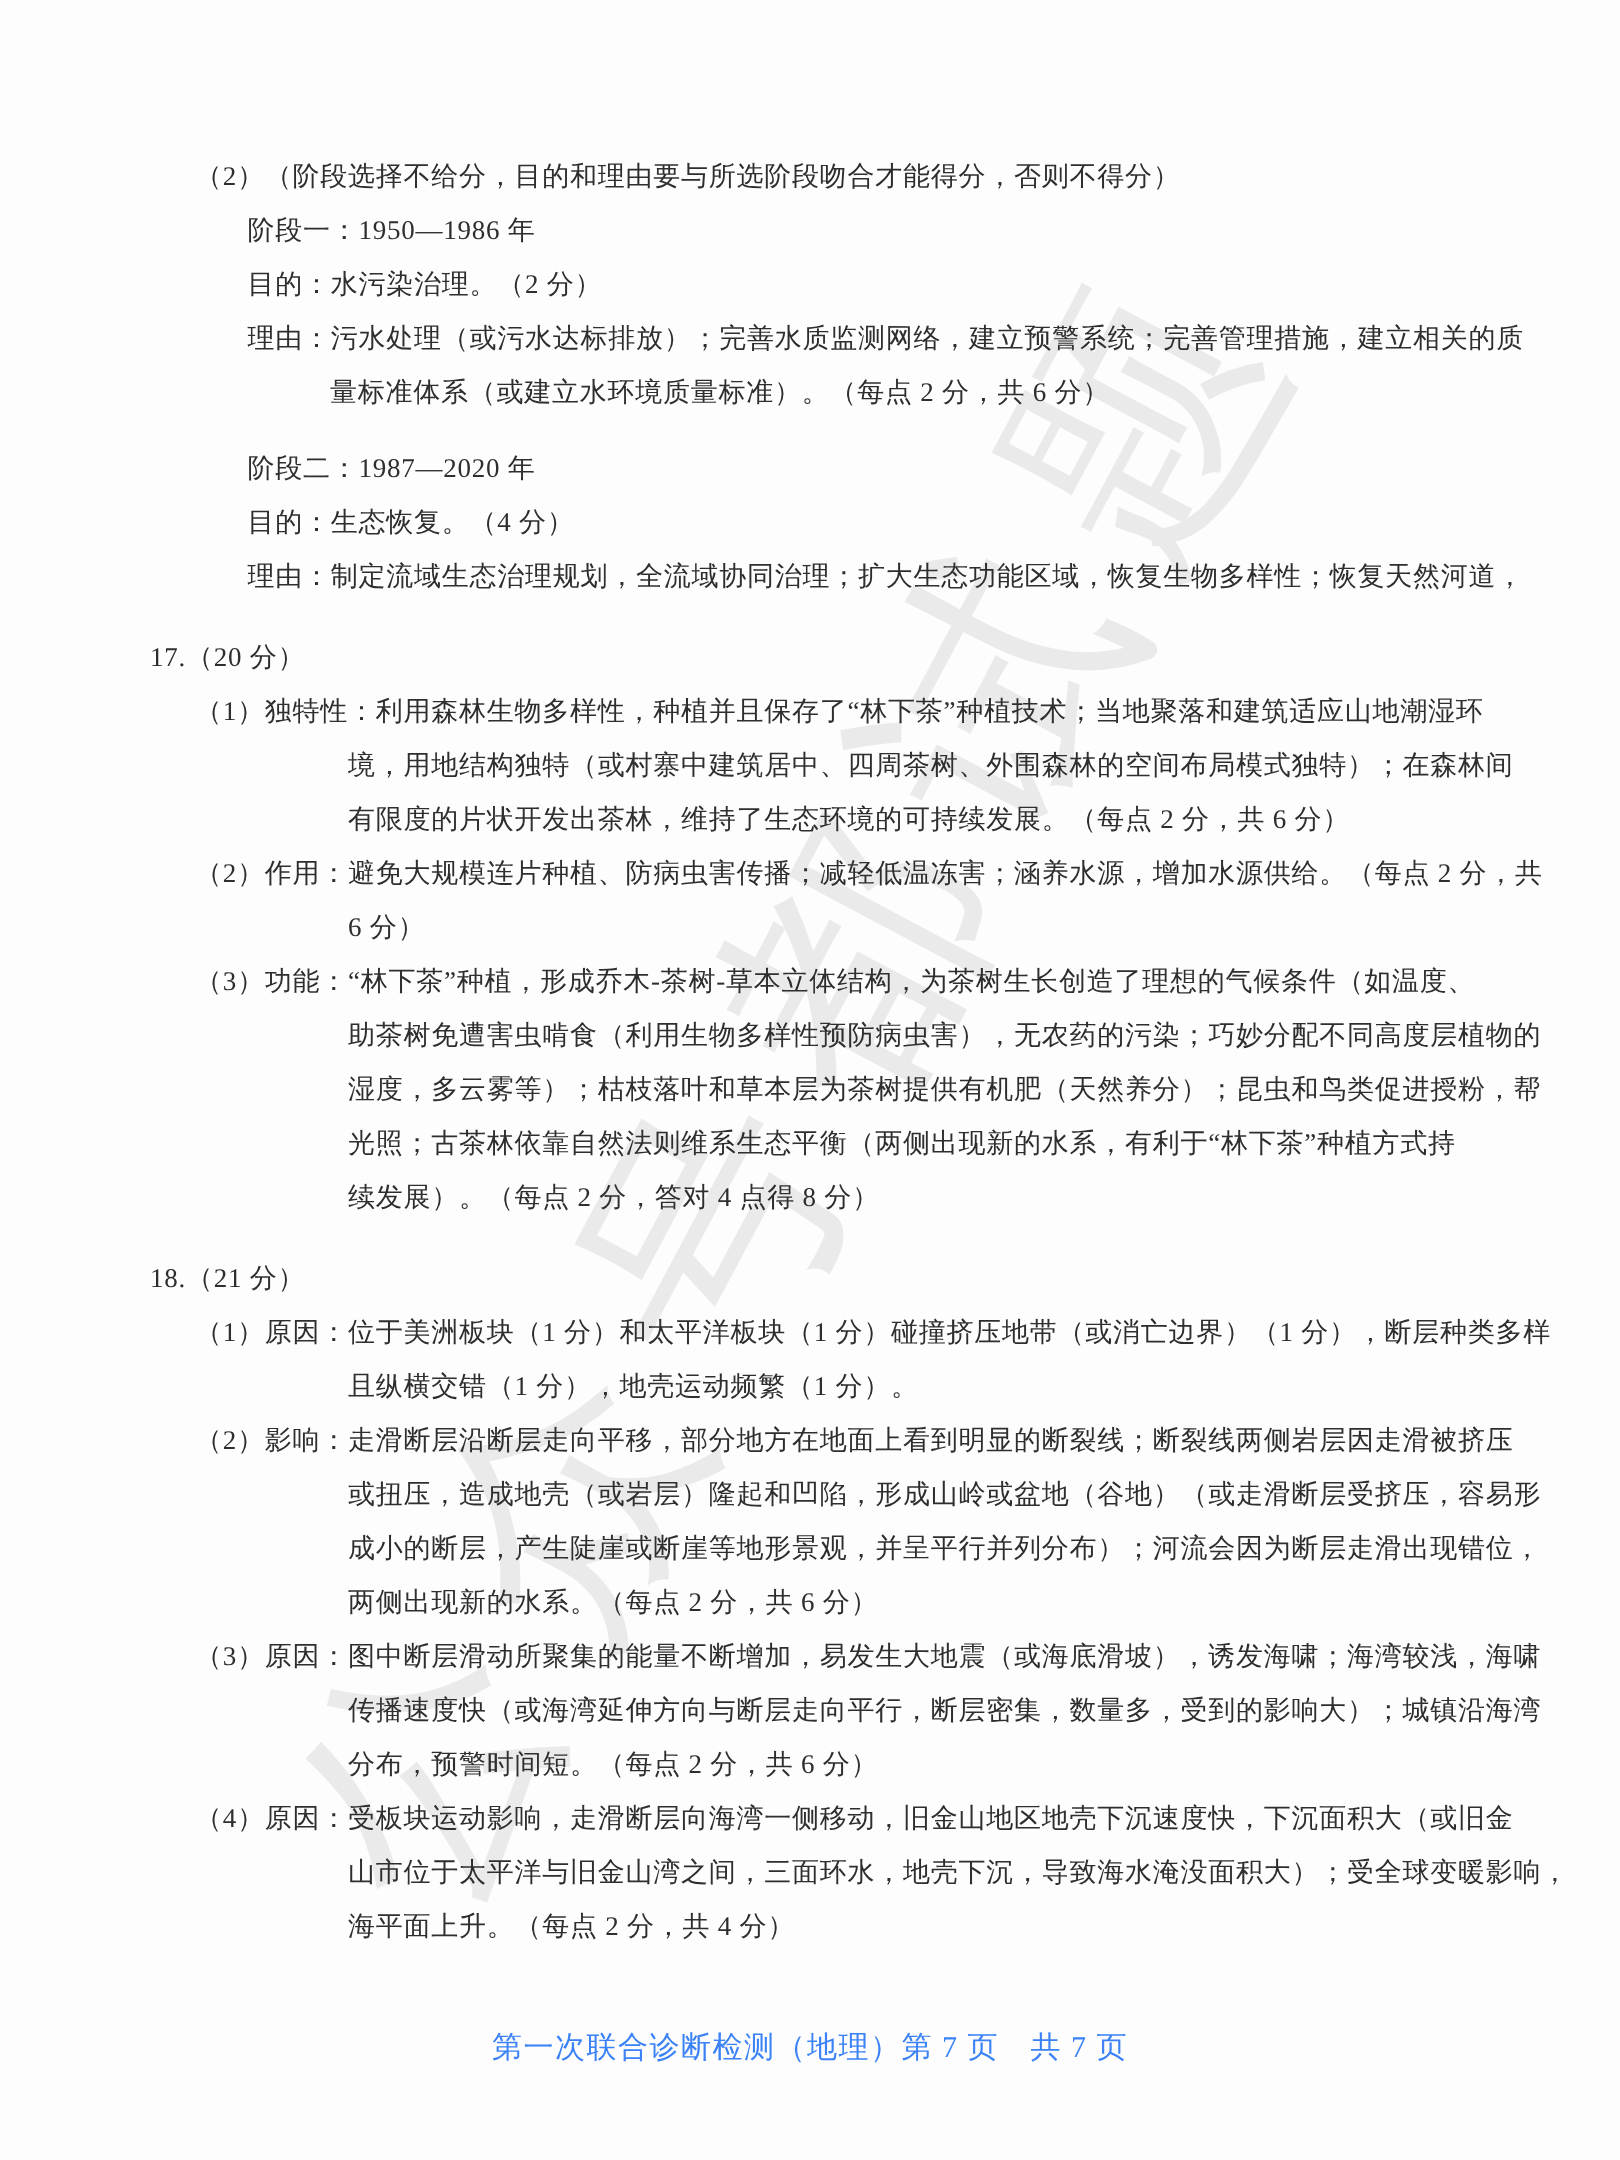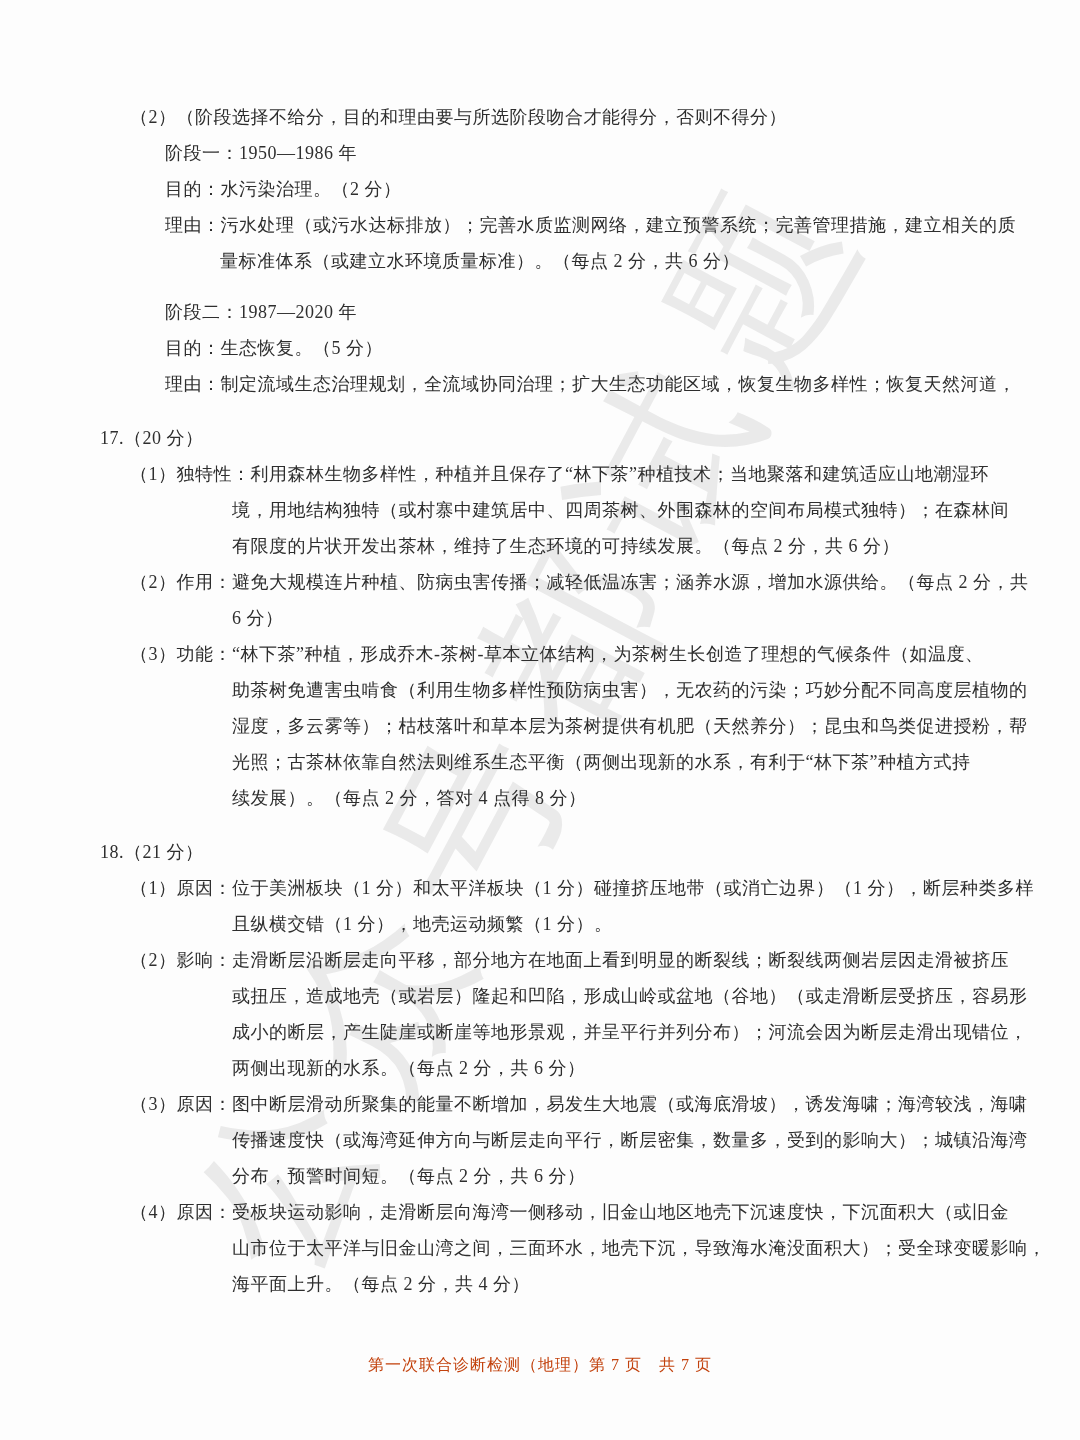--- a/index.html
+++ b/index.html
@@ -48,40 +48,40 @@
   .line.stage             { margin-left: 165px; }
   .line.stage-continuation{ margin-left: 220px; }
   .line.gap-lg            { margin-top: 15px; }
   .line.gap-sm            { margin-top: 18px; }
   .footer {
     position: absolute;
     top: 1352px;
     left: 0;
     width: 1080px;
     text-align: center;
-    font-size: 16px;
+    font-size: 20px;
     line-height: 26px;
-    color: #c2410c;
+    color: #3b82f6;
     letter-spacing: 1px;
   }
 </style>
 </head>
 <body>
 
 <div class="page">
   <div class="watermark">公众号都试题</div>
 
   <div class="content">
       <div class="line item">（2）（阶段选择不给分，目的和理由要与所选阶段吻合才能得分，否则不得分）</div>
       <div class="line stage">阶段一：1950—1986 年</div>
       <div class="line stage">目的：水污染治理。（2 分）</div>
       <div class="line stage">理由：污水处理（或污水达标排放）；完善水质监测网络，建立预警系统；完善管理措施，建立相关的质</div>
       <div class="line stage-continuation">量标准体系（或建立水环境质量标准）。（每点 2 分，共 6 分）</div>
       <div class="line stage gap-lg">阶段二：1987—2020 年</div>
-      <div class="line stage">目的：生态恢复。（5 分）</div>
+      <div class="line stage">目的：生态恢复。（4 分）</div>
       <div class="line stage">理由：制定流域生态治理规划，全流域协同治理；扩大生态功能区域，恢复生物多样性；恢复天然河道，</div>
       <div class="line question gap-sm">17.（20 分）</div>
       <div class="line item">（1）独特性：利用森林生物多样性，种植并且保存了“林下茶”种植技术；当地聚落和建筑适应山地潮湿环</div>
       <div class="line continuation">境，用地结构独特（或村寨中建筑居中、四周茶树、外围森林的空间布局模式独特）；在森林间</div>
       <div class="line continuation">有限度的片状开发出茶林，维持了生态环境的可持续发展。（每点 2 分，共 6 分）</div>
       <div class="line item">（2）作用：避免大规模连片种植、防病虫害传播；减轻低温冻害；涵养水源，增加水源供给。（每点 2 分，共</div>
       <div class="line continuation">6 分）</div>
       <div class="line item">（3）功能：“林下茶”种植，形成乔木-茶树-草本立体结构，为茶树生长创造了理想的气候条件（如温度、</div>
       <div class="line continuation">助茶树免遭害虫啃食（利用生物多样性预防病虫害），无农药的污染；巧妙分配不同高度层植物的</div>
       <div class="line continuation">湿度，多云雾等）；枯枝落叶和草本层为茶树提供有机肥（天然养分）；昆虫和鸟类促进授粉，帮</div>

